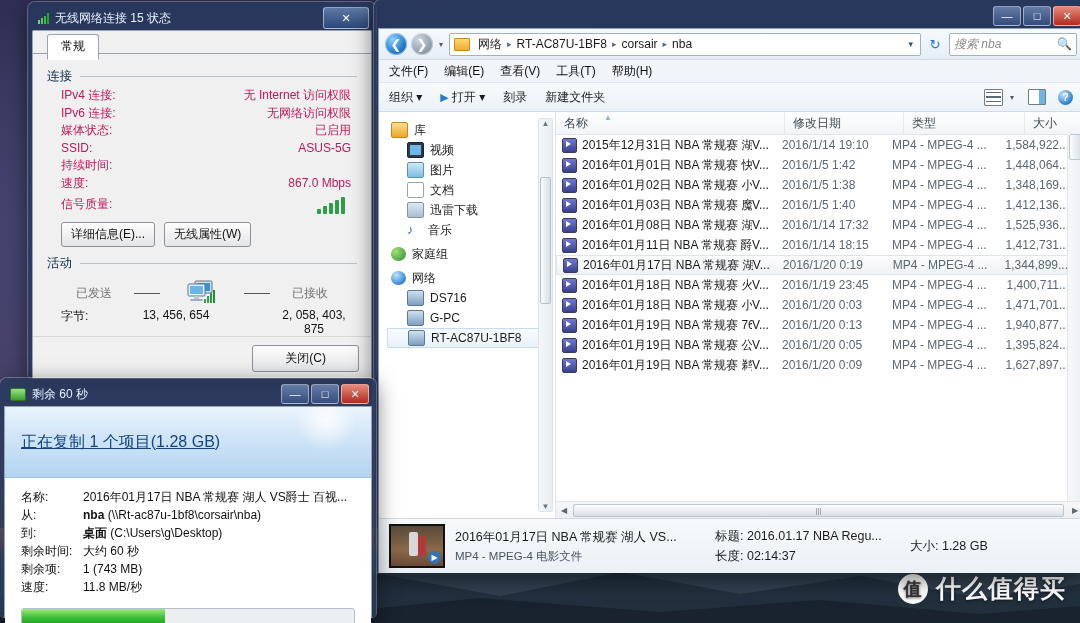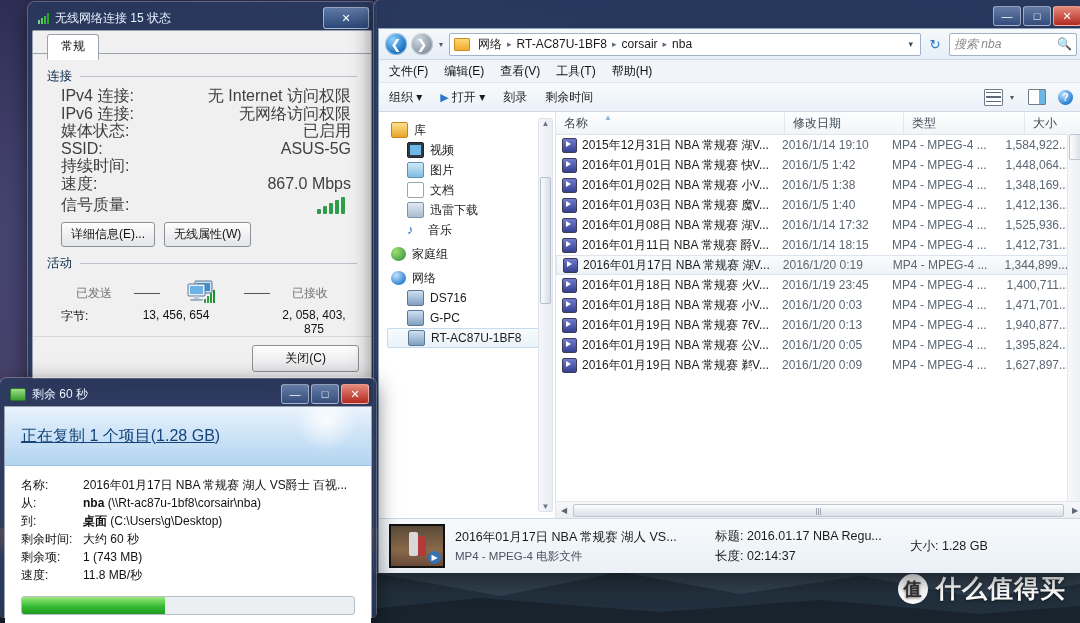--- a/index.html
+++ b/index.html
@@ -69,21 +69,21 @@
   }
   .tabstrip{height:22px;position:relative;border-bottom:1px solid #9aa4b0;background:#f0f0f0;}
   .tab{
     position:absolute;left:14px;top:3px;padding:3px 13px 4px;
     background:#fff;border:1px solid #9aa4b0;border-bottom:1px solid #fff;
     border-radius:3px 3px 0 0;font-size:12px;color:#111;
   }
   .netpane{padding:10px 14px 0 14px;}
   .grp{font-size:12.5px;color:#0b2a4a;display:flex;align-items:center;gap:8px;margin:4px 0 2px;}
   .grp .rule{flex:1;height:1px;background:#b9c2cc;}
-  .kv{display:flex;font-size:16px;color:#404040;line-height:17.5px;padding-left:14px;}
+  .kv{display:flex;font-size:12px;color:#be185d;line-height:17.5px;padding-left:14px;}
   .kv .k{width:92px;}
   .kv .v{flex:1;text-align:right;padding-right:6px;}
   .sig{display:flex;align-items:flex-end;gap:2px;height:18px;justify-content:flex-end;padding-right:6px;}
   .sig i{width:4px;background:#2f9c4a;display:block;border-radius:1px;}
   .btnrow{display:flex;gap:9px;padding:8px 0 4px 14px;}
   .btn{
     border:1px solid #8c9199;border-radius:3px;
     background:linear-gradient(180deg,#fdfdfd,#e4e5e7);
     font-size:12px;color:#111;padding:3px 9px;display:flex;align-items:center;gap:4px;
     white-space:nowrap;
@@ -108,21 +108,21 @@
   }
   .btn.wide{padding:4px 32px;}
 
   
   #copywin{left:0px;top:378px;width:368px;height:235px;}
   #copybody{
     background:#f0f0f0;height:calc(100% - 24px);border:1px solid #9aa4b0;border-bottom:none;
   }
   .copyhead{
     height:46px;background:linear-gradient(180deg,#e9f3fc 0%,#cfe4f7 45%,#b2d4f0 100%);
-    border-bottom:1px solid #9cc3e3;display:flex;align-items:center;padding:6px 16px;
+    border-bottom:1px solid #9cc3e3;display:flex;align-items:center;padding:12px 16px;
     position:relative;overflow:hidden;
   }
   .copyhead .title{font-size:16px;color:#15457a;text-decoration:underline;}
   .copyhead .glow{
     position:absolute;right:14px;top:-18px;width:62px;height:62px;border-radius:50%;
     background:radial-gradient(circle,rgba(255,255,255,.85),rgba(255,255,255,0) 70%);
   }
   .copyinfo{background:#fff;padding:10px 16px 4px;font-size:12px;color:#111;}
   .cline{display:flex;line-height:18px;}
   .cline .ck{width:62px;color:#111;}
@@ -491,21 +491,21 @@
         <span>工具(T)</span>
         <span>帮助(H)</span>
       </div>
 
     <div class="toolbar">
       <span>组织 ▾</span>
       <span>
         <span class="play-tri">▶</span><span>打开 ▾</span>
       </span>
       <span>刻录</span>
-      <span>剩余时间</span>
+      <span>新建文件夹</span>
       <span class="right">
         <span style="display:flex;align-items:center;gap:5px;">
           <span class="viewicon">
               <i></i>
               <i></i>
               <i></i>
             </span>
           <span class="tinycaret">▾</span>
         </span>
         <span class="panetoggle"></span>

